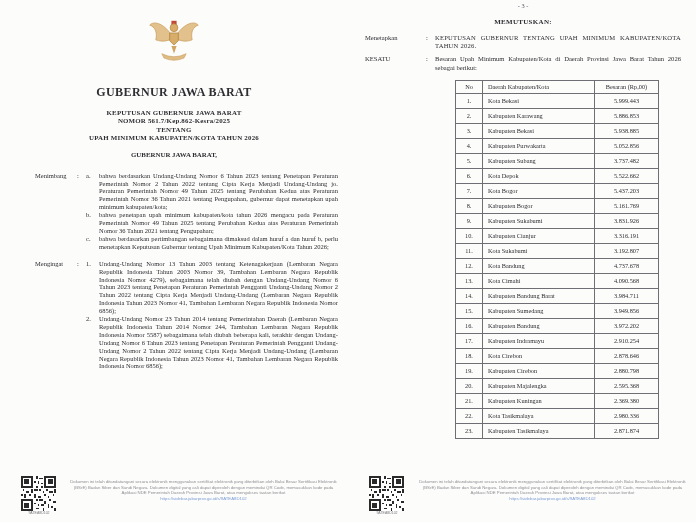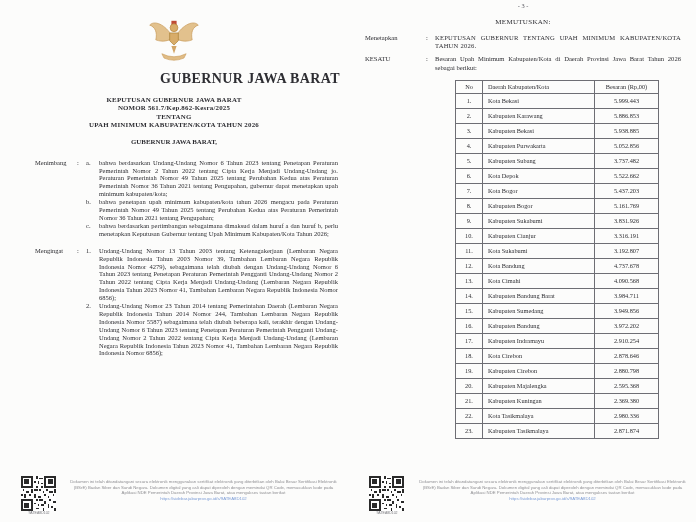--- a/index.html
+++ b/index.html
@@ -4,39 +4,39 @@
 <style>
   * { margin:0; padding:0; box-sizing:border-box; }
   html,body { width:696px; height:522px; background:#fcfcfb; overflow:hidden;
               font-family:"Liberation Serif", serif; color:#2e2e33; }
   .page { position:absolute; top:0; height:522px; background:#fcfcfb; }
   #page-left  { left:8px;   width:332px; }
   #page-right { left:356px; width:334px; }
 
   
   .emblem-wrap { margin-top:12px; text-align:center; }
-  .agency-heading { margin-top:1px; text-align:right; font-weight:bold;
-                    font-size:14px; letter-spacing:0.4px; }
+  .agency-heading { margin-top:15px; text-align:center; font-weight:bold;
+                    font-size:12px; letter-spacing:0.4px; }
   .doc-title { margin-top:9px; text-align:center; font-weight:bold;
                font-size:6.9px; line-height:8.4px; letter-spacing:0.2px; }
   .salutation { margin-top:8px; text-align:center; font-weight:bold; font-size:6.9px; }
 
   .section { display:flex; font-size:6.5px; line-height:7.9px; }
   .sec-menimbang { margin-top:14px; }
   .sec-mengingat { margin-top:9px; }
   .section .label { width:42px; margin-left:27px; flex:none; }
   .section .colon { width:9px; flex:none; text-align:left; }
   .section .items { flex:1; margin-right:2px; }
   .item { display:flex; }
   .item .marker { width:13px; flex:none; }
   .item .itext  { flex:1; text-align:justify; }
 
   
   .pageno { margin-top:2px; text-align:center; font-size:6.3px; color:#55555c; }
-  .memutuskan { margin-top:9px; text-align:center; font-weight:normal;
+  .memutuskan { margin-top:9px; text-align:center; font-weight:bold;
                 font-size:7px; letter-spacing:0.3px; }
   .decree-row { display:flex; font-size:6.6px; line-height:8.2px; }
   .row-menetapkan { margin-top:8px; }
   .row-kesatu { margin-top:5px; }
   .decree-row .label { width:61px; margin-left:9px; flex:none; }
   .decree-row .colon { width:9px; flex:none; }
   .decree-row .rtext { flex:1; margin-right:9px; text-align:justify; }
   .row-menetapkan .rtext { letter-spacing:0.2px; }
 
   table.wage-table { margin:8px 0 0 99px; border-collapse:collapse;

